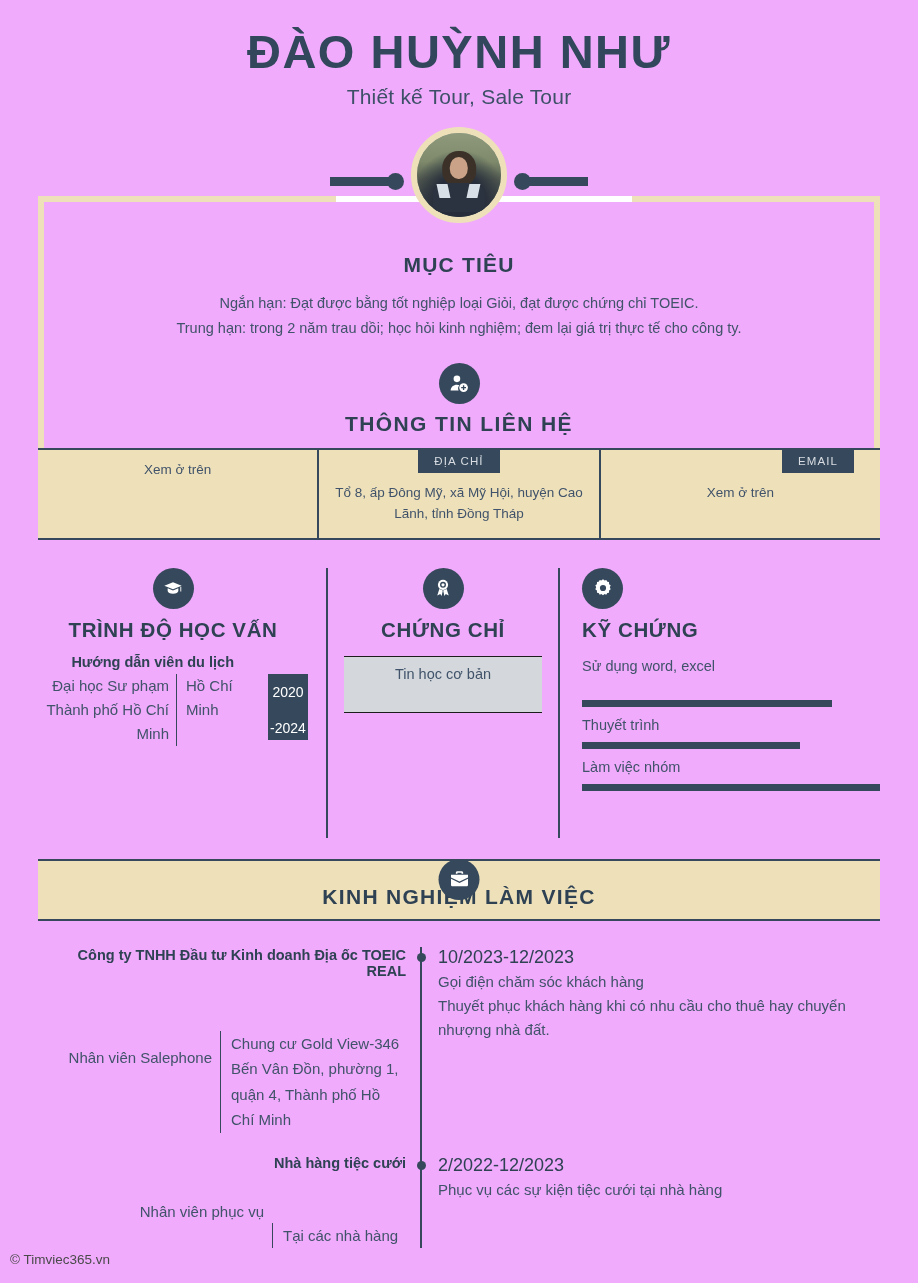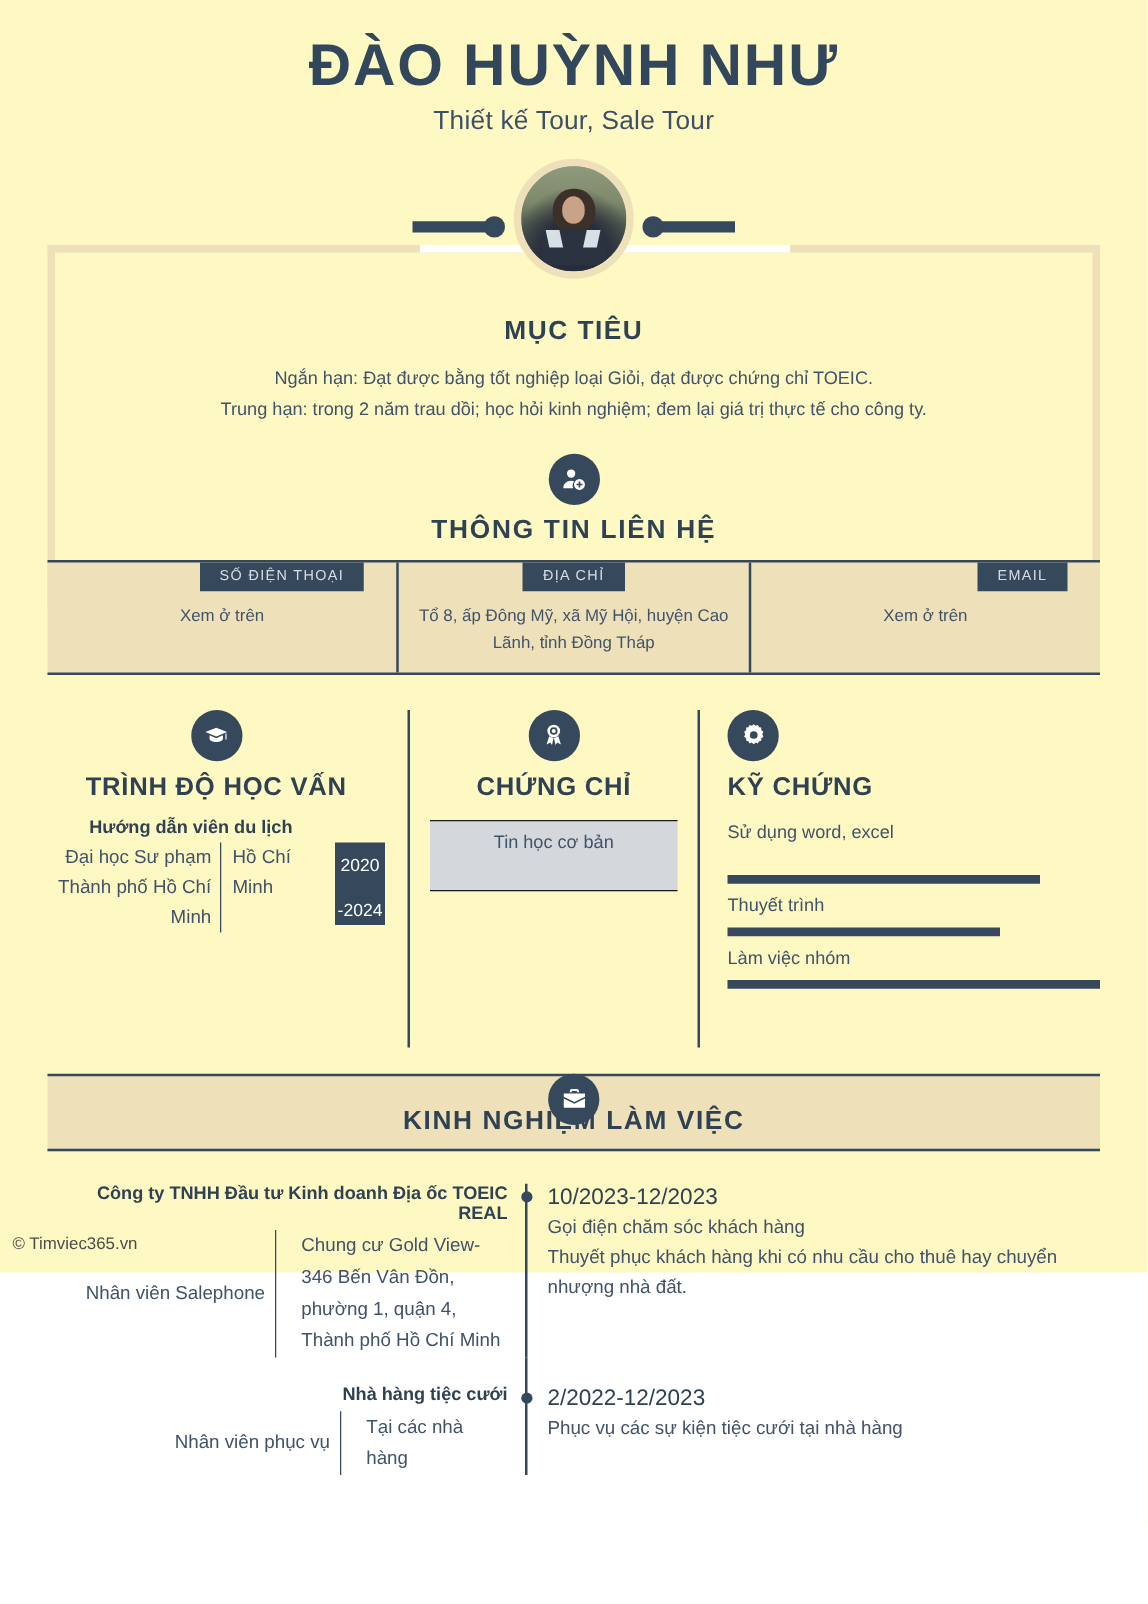--- a/index.html
+++ b/index.html
@@ -9,22 +9,22 @@
     height: 1283px;
     background: #ffffff;
     font-family: "Liberation Sans", sans-serif;
     color: #36495c;
     overflow: hidden;
   }
 
   .page {
     position: relative;
     width: 918px;
-    height: 1018px;
-    background: #fef9c3;
+    height: 1283px;
+    background: #f0abfc;
   }
 
   
   .header {
     text-align: center;
     padding-top: 26px;
   }
   .cv-name {
     font-size: 47px;
     font-weight: 700;
@@ -361,21 +361,22 @@
     line-height: 1.7;
     color: #41536a;
     padding-right: 8px;
   }
   .exp-addr {
     width: 186px;
     font-size: 15px;
     line-height: 1.7;
     color: #41536a;
     border-left: 1.5px solid #36495c;
-    padding-left: 20px;
+    padding-left: 10px;
+    margin-top: 47px;
   }
   .exp-addr.narrow { width: 134px; }
   .exp-spine {
     width: 2px;
     background: #36495c;
     position: relative;
     flex: 0 0 2px;
   }
   .exp-dot {
     position: absolute;
@@ -445,23 +446,20 @@
         <path d="M2 21c0-4.2 3.4-7 7.5-7 1.1 0 2.1.2 3 .6-1 1-1.6 2.4-1.6 3.9 0 .9.2 1.7.6 2.5H2z"></path>
         <circle cx="17.5" cy="17.5" r="5.2"></circle>
         <path d="M16.7 14.6h1.6v2.1h2.1v1.6h-2.1v2.1h-1.6v-2.1h-2.1v-1.6h2.1z" fill="#36495c"></path>
       </svg>
     </div>
     <div class="contact-title">THÔNG TIN LIÊN HỆ</div>
   </div>
 
   <div class="contact-table">
     <div class="contact-cell">
-      <div class="contact-badge-row">
-        <span class="contact-badge">SỐ ĐIỆN THOẠI</span>
-      </div>
       <div class="contact-value">Xem ở trên</div>
     </div>
     <div class="contact-cell">
       <div class="contact-badge-row" style="text-align:center;padding-right:0;">
         <span class="contact-badge" style="margin-right:0;">ĐỊA CHỈ</span>
       </div>
       <div class="contact-value">Tổ 8, ấp Đông Mỹ, xã Mỹ Hội, huyện Cao Lãnh, tỉnh Đồng Tháp</div>
     </div>
     <div class="contact-cell">
       <div class="contact-badge-row">

